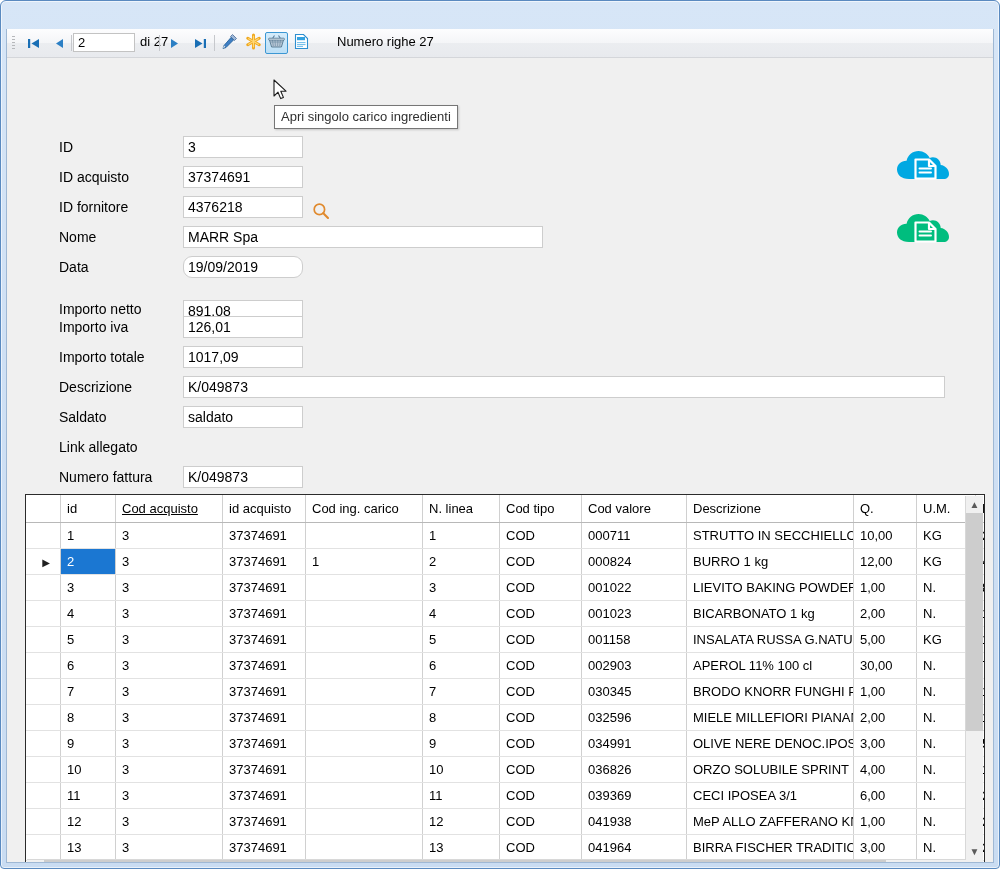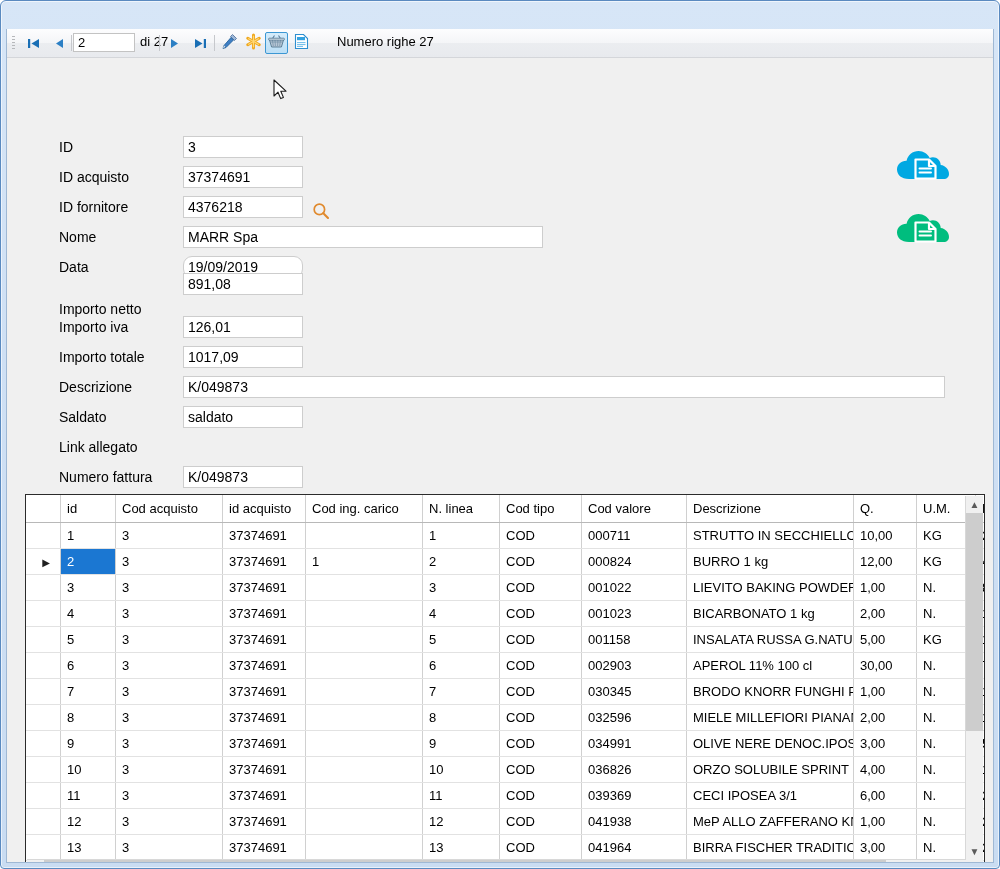--- a/index.html
+++ b/index.html
@@ -298,20 +298,23 @@
       </div>
 
       <span id="row-count">Numero righe 27</span>
     </div>
 
     <div id="cursor">
       <svg width="16" height="24" viewBox="0 0 16 24">
         <polygon points="1,1 1,17 5,13.2 7.7,19.6 10.4,18.4 7.8,12.2 13,12.2" fill="#ffffff" stroke="#1c1c1c" stroke-width="1.1" stroke-linejoin="round"></polygon>
       </svg>
     </div>
+    <div id="tooltip">
+      <span>Apri singolo carico ingredienti</span>
+    </div>
 
     <div id="form">
 
       <span class="f-label" style="top:82px;">ID</span>
       <div class="f-input w-short" style="top:79px;">3</div>
 
       <span class="f-label" style="top:112px;">ID acquisto</span>
       <div class="f-input w-short" style="top:109px;">37374691</div>
 
       <span class="f-label" style="top:142px;">ID fornitore</span>
@@ -323,21 +326,21 @@
         </svg>
       </span>
 
       <span class="f-label" style="top:172px;">Nome</span>
       <div class="f-input w-mid" style="top:169px;">MARR Spa</div>
 
       <span class="f-label" style="top:202px;">Data</span>
       <div class="f-input w-short" style="top:199px;border-radius:9px;">19/09/2019</div>
 
       <span class="f-label" style="top:244px;">Importo netto</span>
-      <div class="f-input w-short" style="top:216px;">891,08</div>
+      <div class="f-input w-short" style="top:243px;">891,08</div>
 
       <span class="f-label" style="top:262px;">Importo iva</span>
       <div class="f-input w-short" style="top:259px;">126,01</div>
 
       <span class="f-label" style="top:292px;">Importo totale</span>
       <div class="f-input w-short" style="top:289px;">1017,09</div>
 
       <span class="f-label" style="top:322px;">Descrizione</span>
       <div class="f-input w-long" style="top:319px;">K/049873</div>
 
@@ -372,21 +375,21 @@
         </svg>
       </span>
     </div>
 
     <div id="grid-outer">
       <table class="grid">
         <thead>
           <tr>
             <th class="rowhead"></th>
             <th style="width:48px;">id</th>
-            <th style="width:100px;">Cod acquisto</th>
+            <th style="width:100px;text-decoration:underline;">Cod acquisto</th>
             <th style="width:76px;">id acquisto</th>
             <th style="width:110px;">Cod ing. carico</th>
             <th style="width:70px;">N. linea</th>
             <th style="width:75px;">Cod tipo</th>
             <th style="width:98px;">Cod valore</th>
             <th style="width:160px;">Descrizione</th>
             <th style="width:56px;">Q.</th>
             <th style="width:52px;">U.M.</th>
             <th style="width:70px;">P.U.</th>
           </tr>

